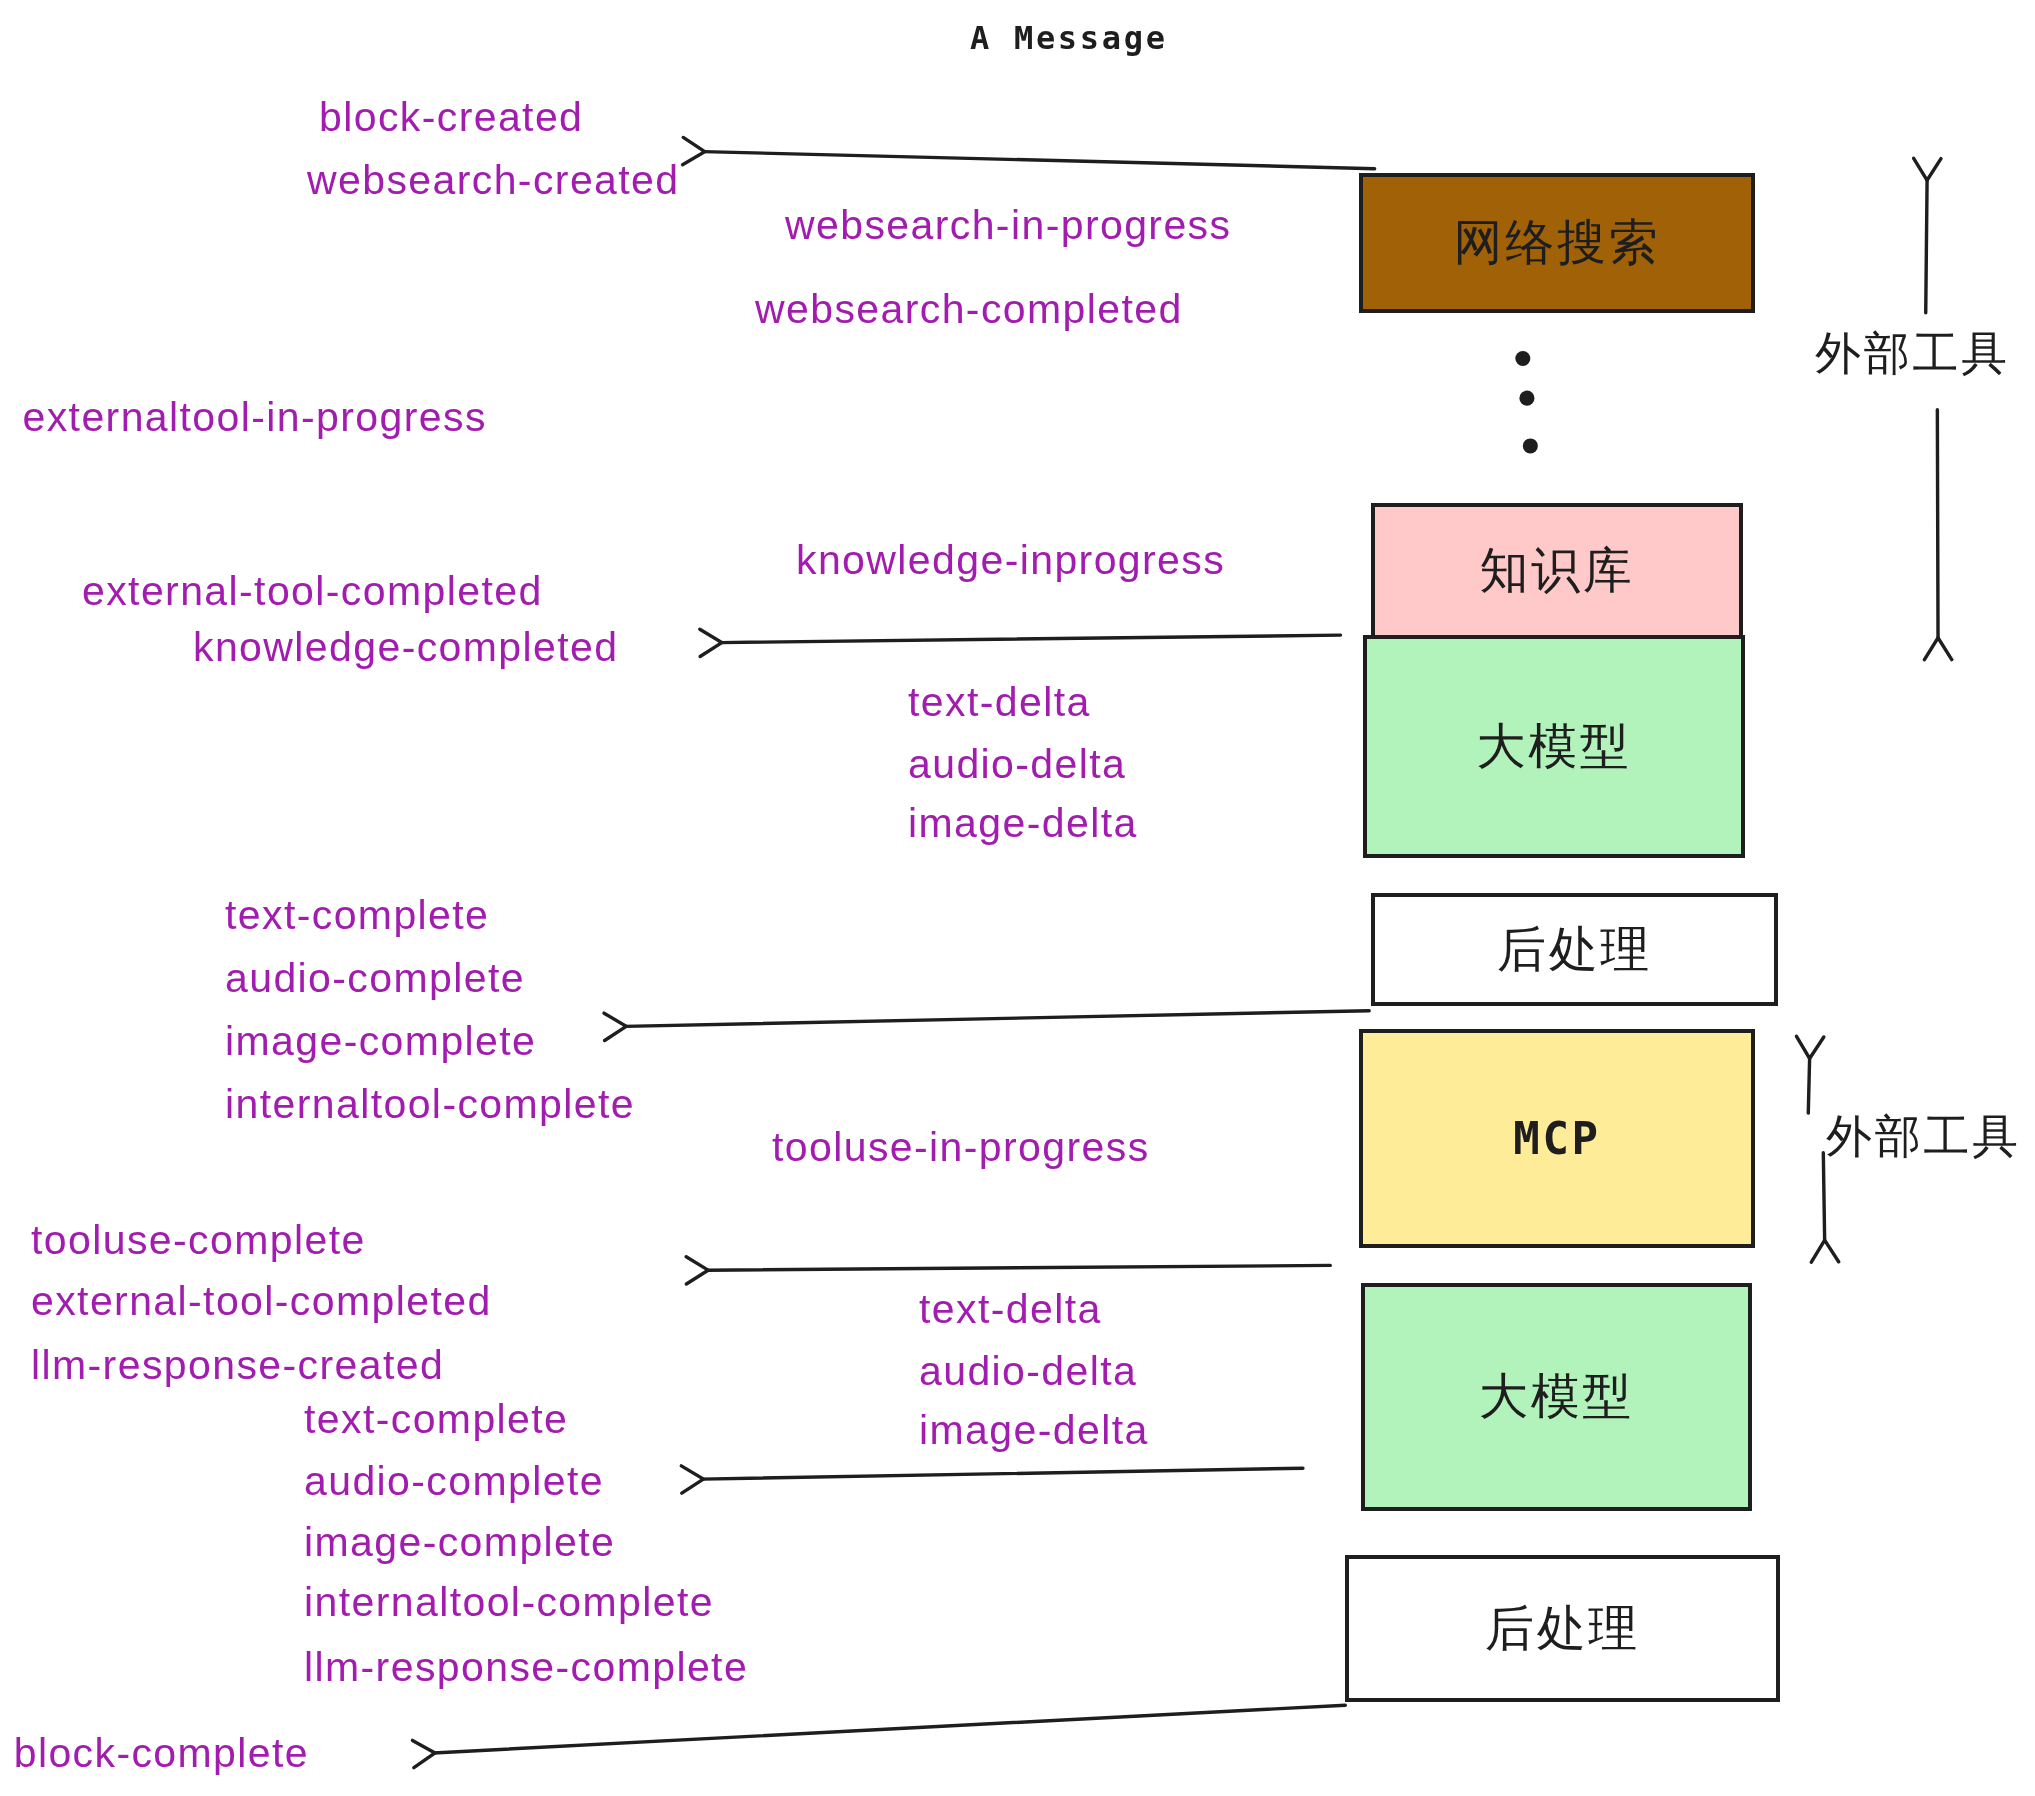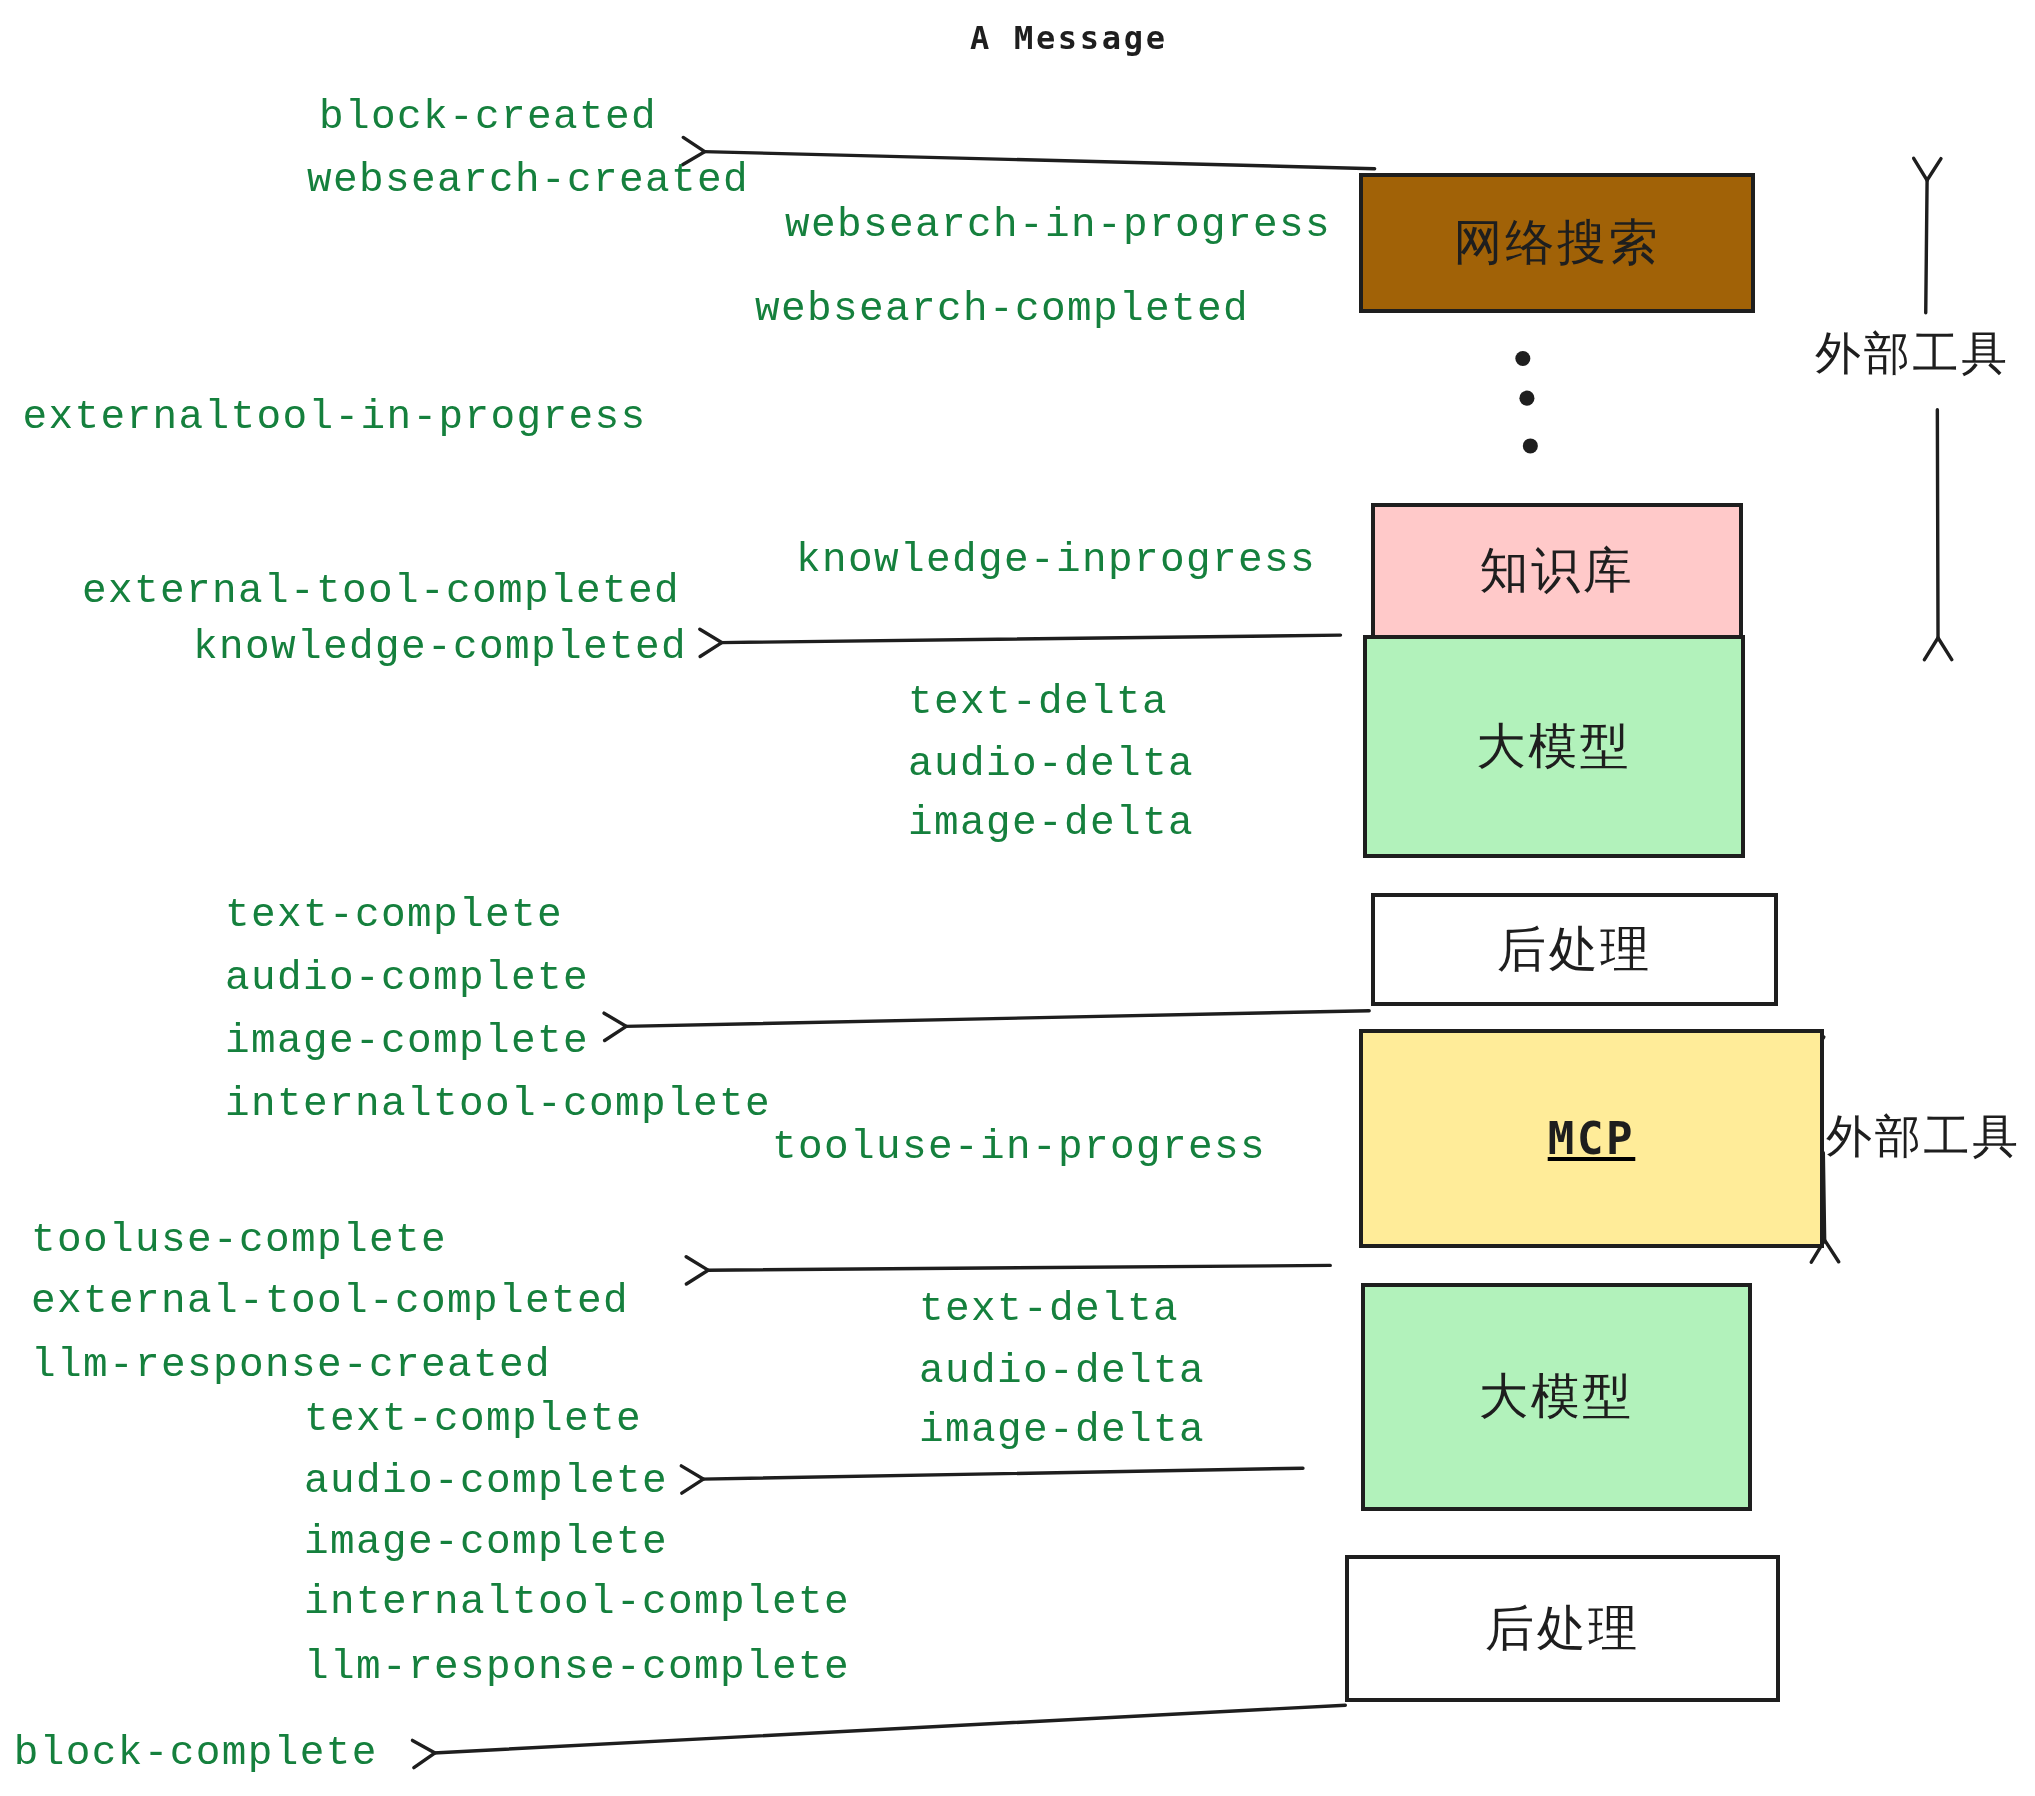--- a/index.html
+++ b/index.html
@@ -12,22 +12,22 @@
   }
   #arrow-layer{position:absolute;left:0;top:0;width:2035px;height:1796px;pointer-events:none;}
   .diagram-title{
     position:absolute;
     font-family:"DejaVu Sans Mono", monospace;
     font-size:32px;font-weight:bold;color:#1e1e1e;
     white-space:nowrap;letter-spacing:2.7px;
   }
   .event-label{
     position:absolute;
-    font-family:Liberation Mono, monospace;
-    font-size:41px;color:#15803d;
+    font-family:Liberation Sans, sans-serif;
+    font-size:41px;color:#a21caf;
     white-space:nowrap;letter-spacing:1.4px;
     transform:translateY(-50%);
   }
   .flow-box{
     position:absolute;
     border:4.1px solid #1e1e1e;
     box-sizing:border-box;
     display:flex;align-items:center;justify-content:center;
   }
   .flow-box .box-label{
@@ -84,21 +84,21 @@
       </div>
       <div class="flow-box" style="left: 1371px; top: 503px; width: 372px; height: 136px; background: rgb(255, 201, 201);">
         <span class="box-label">知识库</span>
       </div>
       <div class="flow-box" style="left: 1363px; top: 635px; width: 382px; height: 223px; background: rgb(178, 242, 187);">
         <span class="box-label">大模型</span>
       </div>
       <div class="flow-box" style="left: 1371px; top: 893px; width: 407px; height: 113px; background: rgb(255, 255, 255);">
         <span class="box-label">后处理</span>
       </div>
-      <div class="flow-box" style="left: 1359px; top: 1029px; width: 465px; height: 219px; background: rgb(255, 236, 153); text-decoration: underline;">
+      <div class="flow-box" style="left: 1359px; top: 1029px; width: 396px; height: 219px; background: rgb(255, 236, 153);">
         <span class="box-label latin">MCP</span>
       </div>
       <div class="flow-box" style="left: 1361px; top: 1283px; width: 391px; height: 228px; background: rgb(178, 242, 187);">
         <span class="box-label">大模型</span>
       </div>
       <div class="flow-box" style="left: 1345px; top: 1555px; width: 435px; height: 147px; background: rgb(255, 255, 255);">
         <span class="box-label">后处理</span>
       </div>
     </div>
   <div id="labels-layer">

